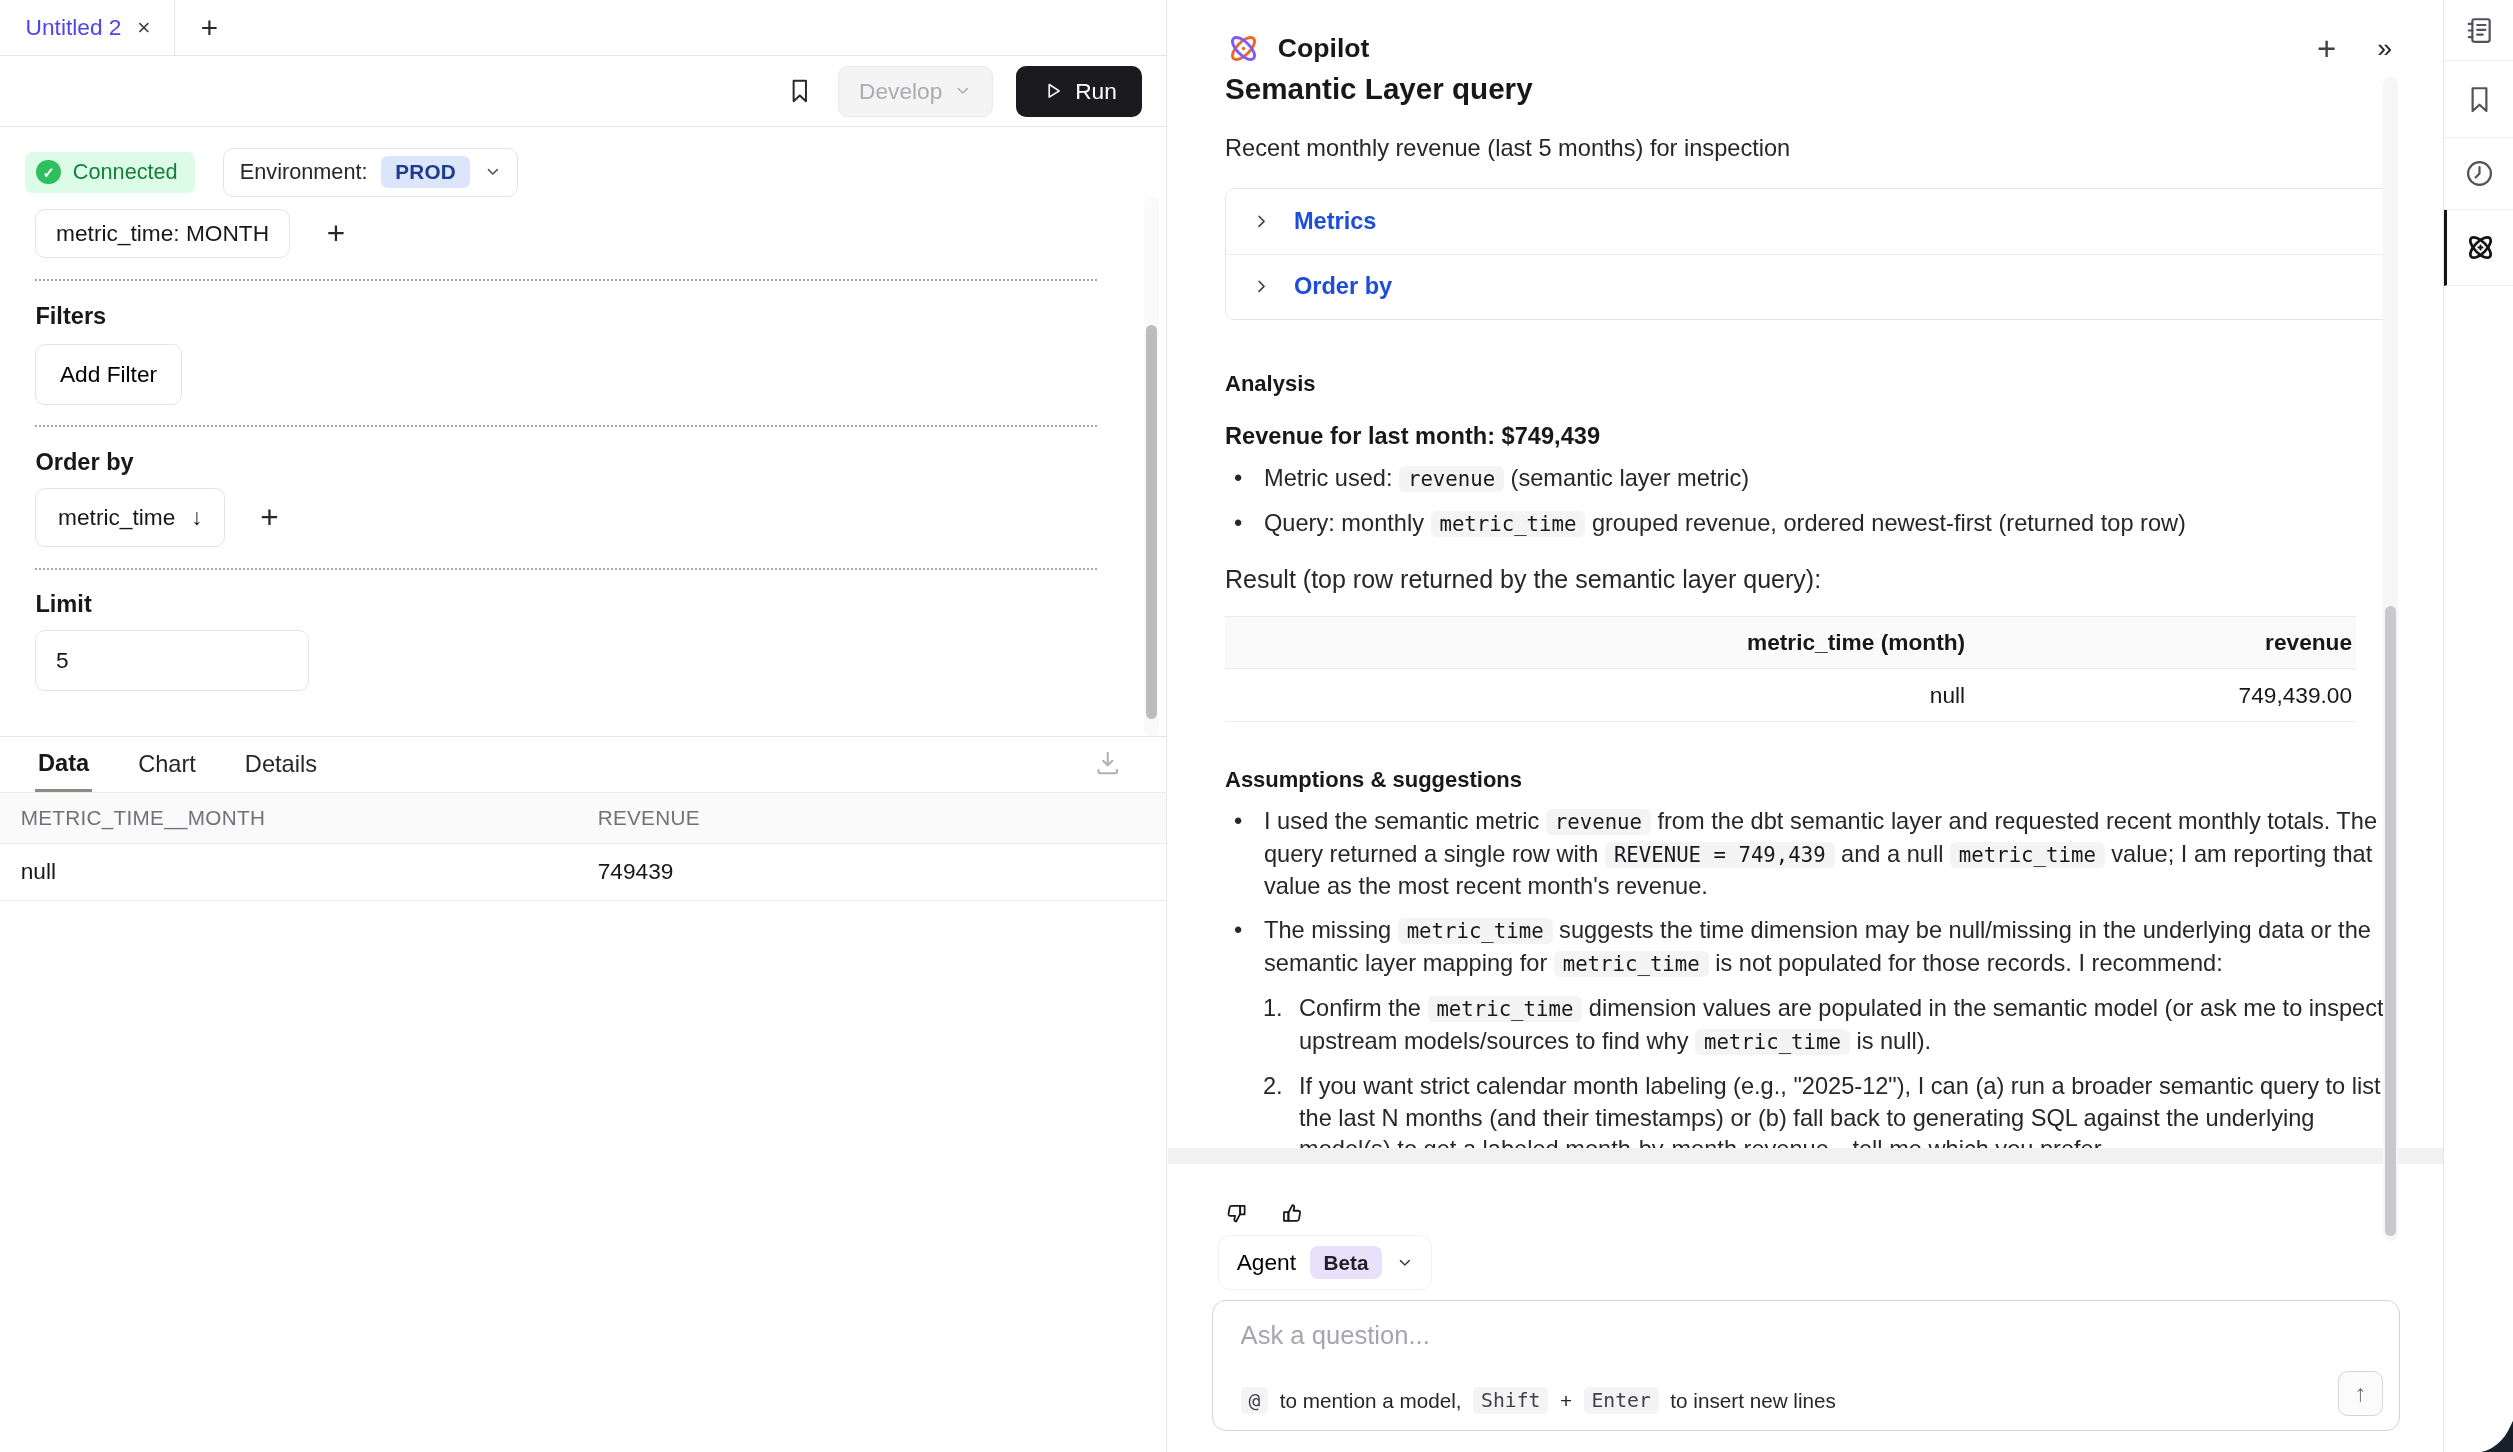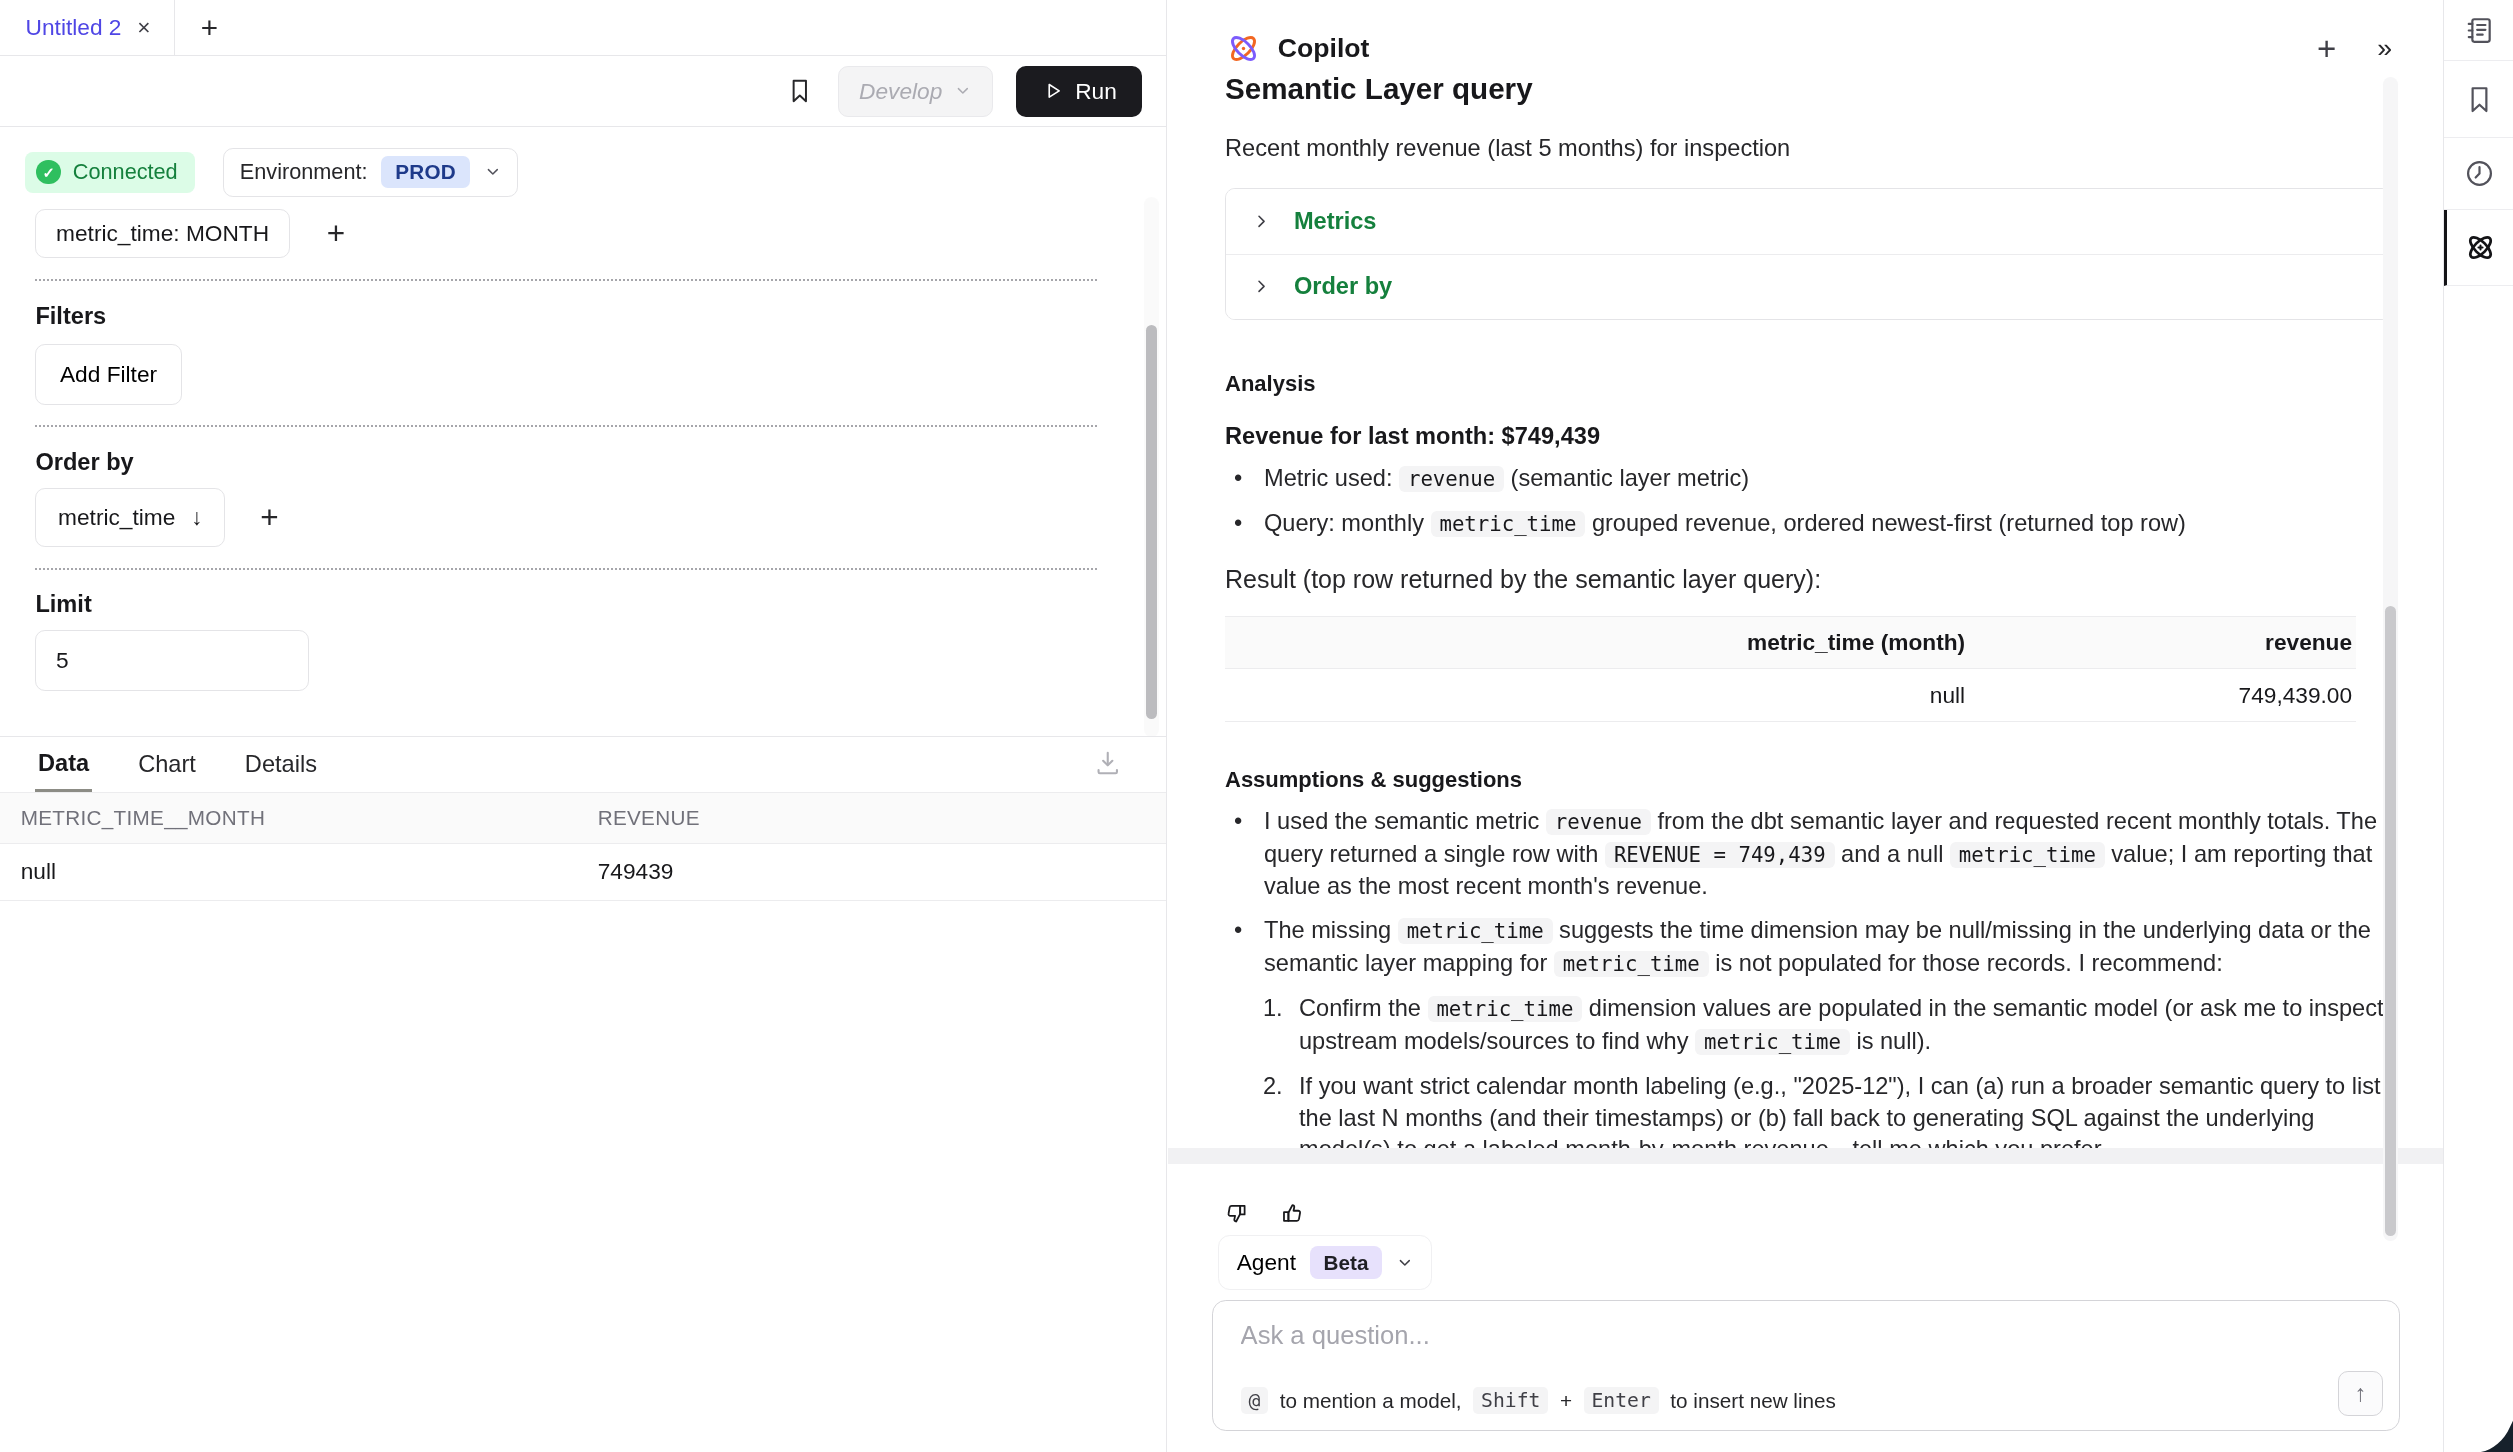--- a/index.html
+++ b/index.html
@@ -14,21 +14,21 @@
   .tab { display:flex; align-items:center; gap:15.8px; padding:0 23.6px 0 25.6px;
     border-right:1px solid #e7e7ea; }
   .tab-title { color:#4f46e5; font-size:22.7px; }
   .tab-close { color:#3f3f46; font-size:22.7px; cursor:pointer; }
   .newtab { display:flex; align-items:center; padding:0 25.6px; font-size:29.6px;
     font-weight:300; color:#27272a; }
   .toolbar { height:71px; border-bottom:1px solid #e7e7ea; display:flex; align-items:center;
     justify-content:flex-end; gap:23.6px; padding-right:23.6px; }
   .icon-btn { display:flex; align-items:center; justify-content:center; background:none; border:none; }
   .develop-btn { display:flex; align-items:center; gap:11.8px; background:#f4f4f5; color:#ababb2;
-    border:1px solid #e9e9ec; border-radius:9.9px; height:51px; padding:0 19.7px; font-size:22.7px;font-style:italic; }
+    border:1px solid #e9e9ec; border-radius:9.9px; height:51px; padding:0 19.7px; font-size:22.7px; }
   .run-btn { display:flex; align-items:center; gap:11.8px; background:#1b1b1f; color:#fff;
     border:none; border-radius:9.9px; height:51px; padding:0 25.6px; font-size:22.7px; }
 
   .qb { padding:20.7px 0 0 24.6px; }
   .conn-row { display:flex; align-items:center; gap:27.6px; }
   .connected-badge { display:flex; align-items:center; gap:11.8px; background:#dcfce7;
     color:#15803d; border-radius:7.9px; height:41px; padding:0 17.7px 0 11.8px; font-size:21.7px; }
   .check-circle { width:24.6px; height:24.6px; border-radius:50%; background:#2fbf5f; color:#fff;
     display:flex; align-items:center; justify-content:center; font-size:14.8px; font-weight:700; }
   .env-select { display:flex; align-items:center; gap:13.8px; border:1px solid #e4e4e7;
@@ -74,21 +74,21 @@
   .cp-appname { font-size:26.6px; font-weight:700; }
   .cp-actions { margin-left:auto; display:flex; align-items:center; gap:41px; }
   .cp-plus { font-size:33px; font-weight:300; color:#3f3f46; background:none; border:none; }
   .cp-collapse { font-size:26.6px; color:#27272a; background:none; border:none; }
   .cp-title { margin-top:4.9px; font-size:29.6px; font-weight:700; }
   .cp-sub { margin-top:28.6px; font-size:23.6px; color:#27272a; }
   .acc { margin-top:25.6px; border:1px solid #e4e4e7; border-radius:9.9px; overflow:hidden; }
   .acc-row { display:flex; align-items:center; gap:23.6px; height:65px; padding-left:25.6px;
     background:#fff; border:none; width:100%; text-align:left; }
   .acc-row + .acc-row { border-top:1px solid #ececee; }
-  .acc-label { font-size:23.6px; font-weight:600; color:#15803d; }
+  .acc-label { font-size:23.6px; font-weight:600; color:#1d4ed8; }
   .h2 { font-size:22px; font-weight:700; }
   .analysis-h { margin-top:51px; }
   .headline { margin-top:26.6px; font-size:23.6px; font-weight:700; }
   .blist { margin-top:7.9px; list-style:none; }
   .b-item { position:relative; padding-left:39px; font-size:23.6px; line-height:31.5px;
     margin-top:12.8px; color:#27272a; }
   .b-item > .marker { position:absolute; left:8.9px; }
   .result-label { margin-top:24.6px; font-size:25px; color:#27272a; }
   .cp-table { margin-top:21.7px; width:1131px; border-collapse:collapse; table-layout:fixed; }
   .cp-table th { background:#fafafa; border-top:1px solid #ececee; border-bottom:1px solid #ececee;

